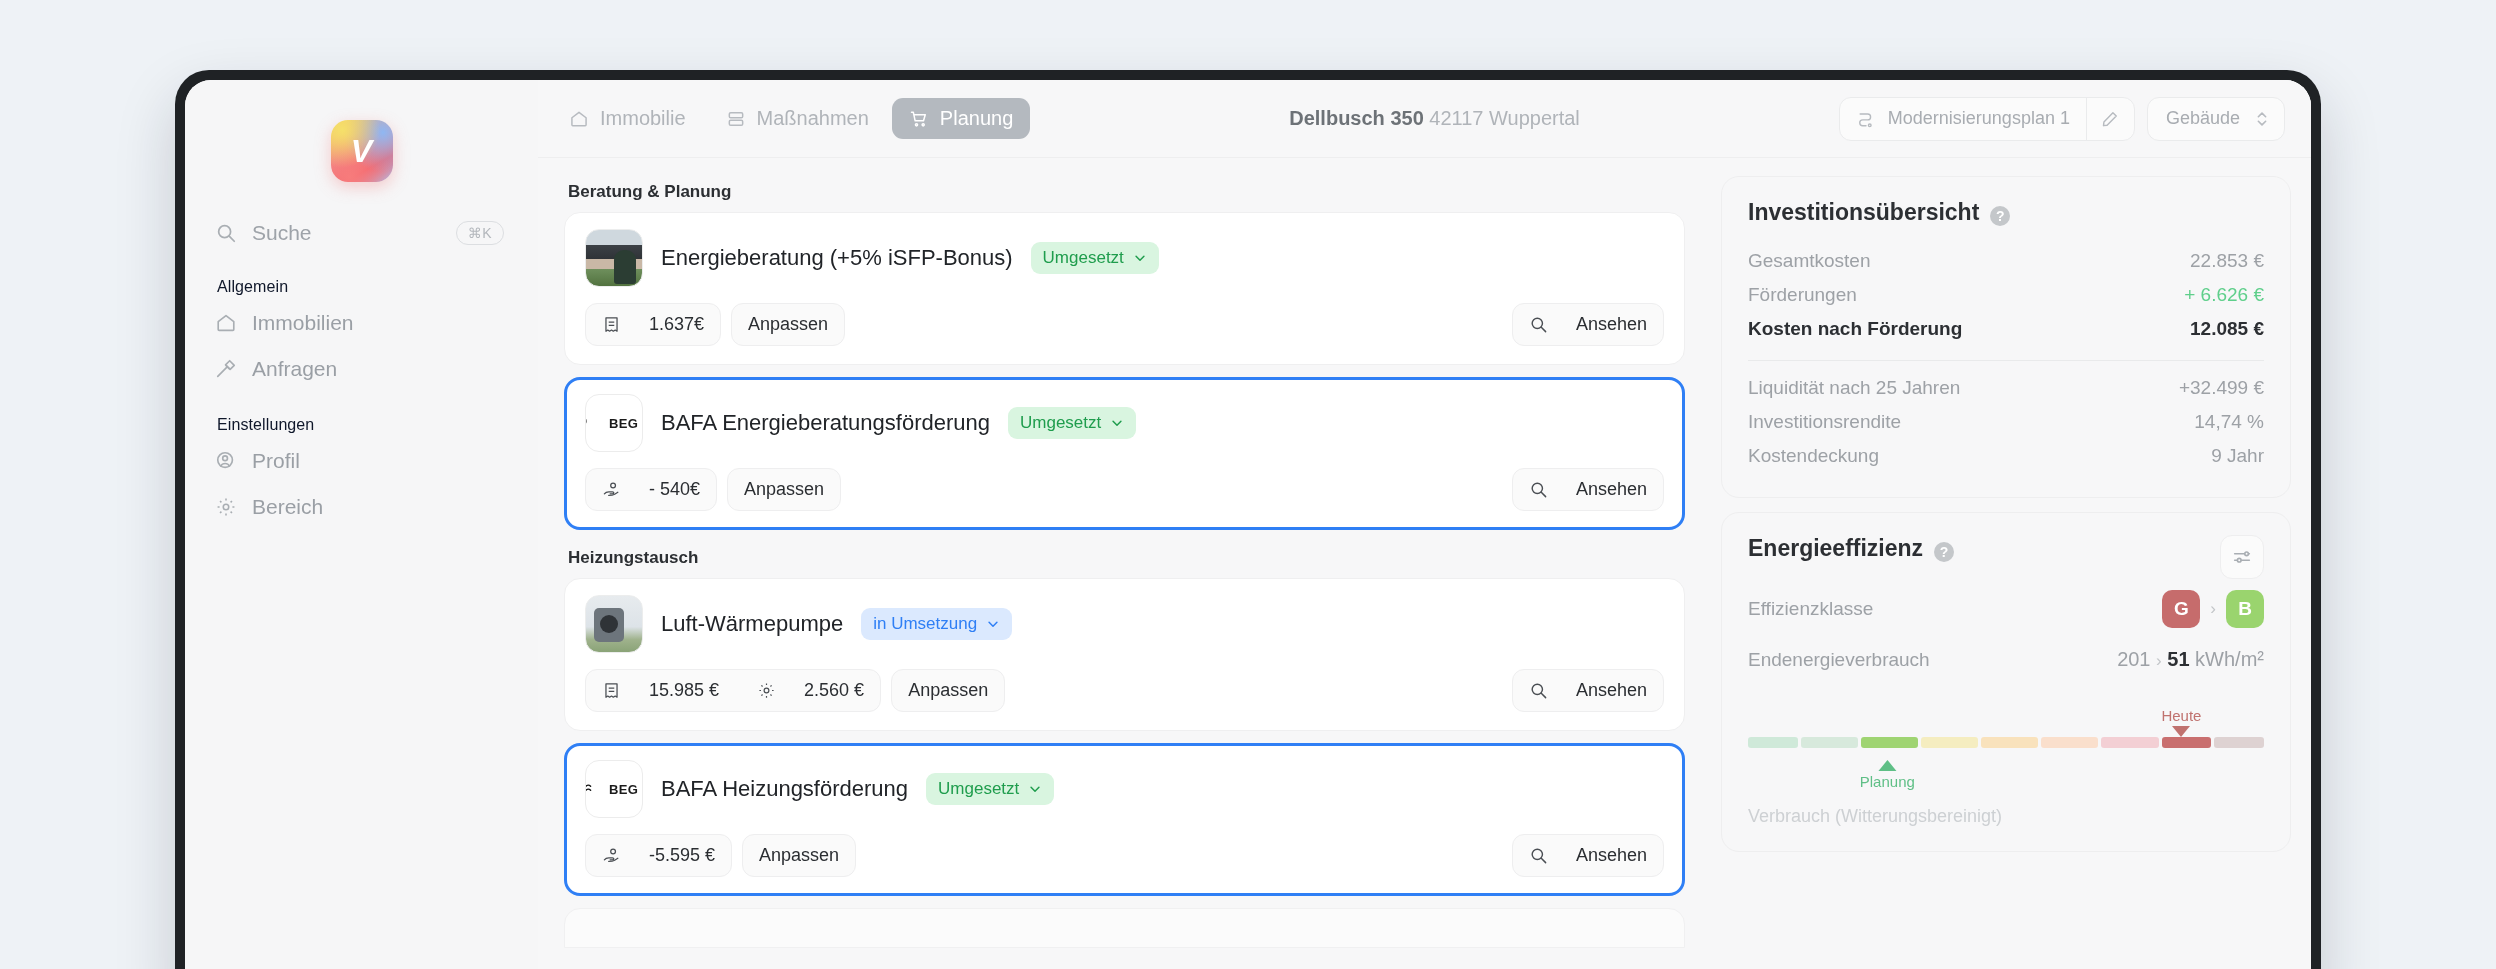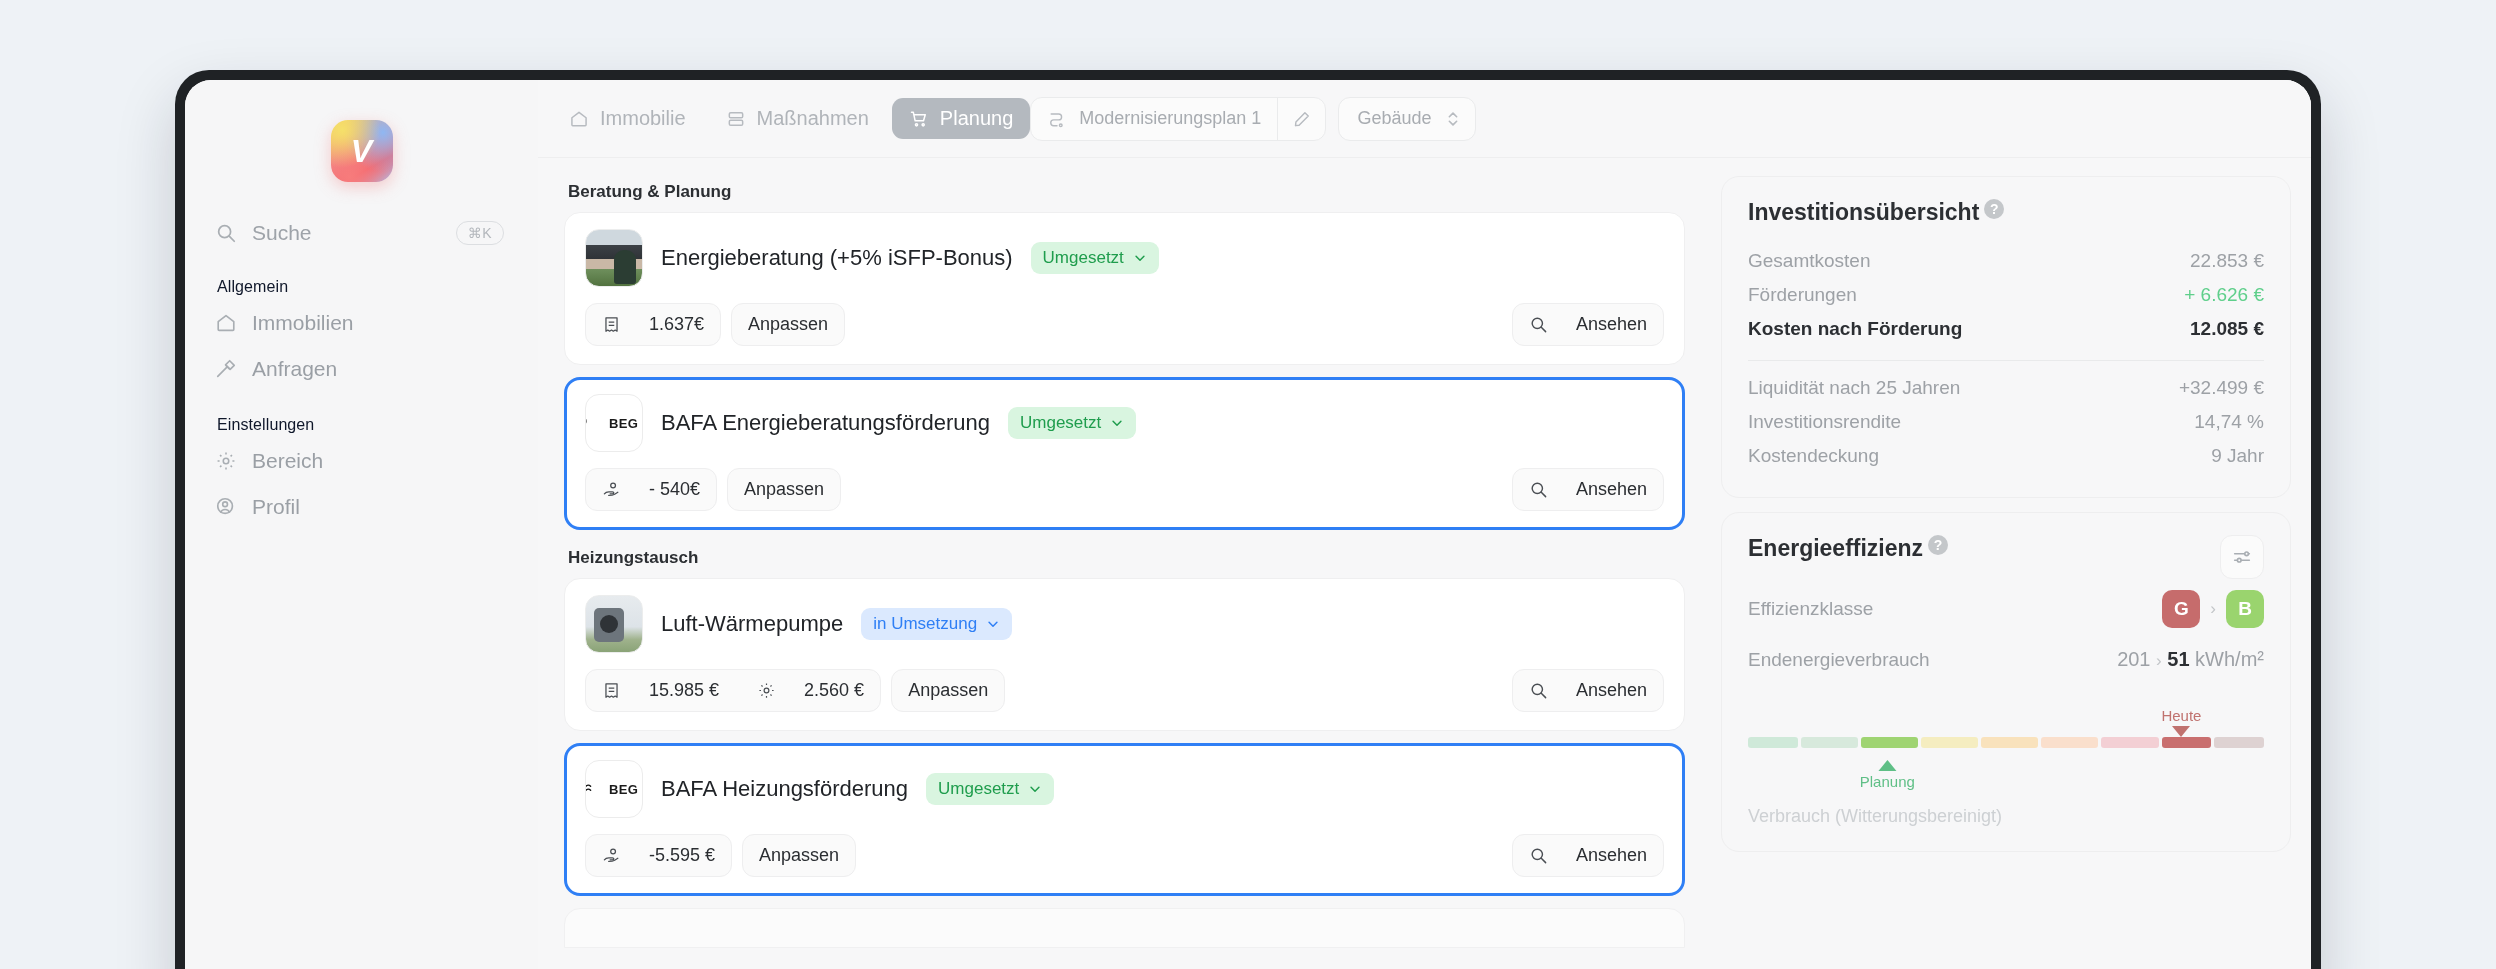--- a/index.html
+++ b/index.html
@@ -177,21 +177,21 @@
   
   .right {
     width: 600px; flex:0 0 600px; padding: 18px 20px 0 10px;
     display:flex; flex-direction:column; gap: 14px; min-height:0;
   }
   .panel {
     background:#f7f7f8; border:1px solid #eeeeef; border-radius:18px;
     padding: 22px 26px 24px 26px;
   }
   .panel-title {
-    display:flex; align-items:flex-start; gap:5px;
+    display:flex; align-items:flex-end; gap:11px;
     font-size:23px; font-weight:700; color:#2c2f33; margin-bottom: 18px;
   }
   .help {
     width:20px; height:20px; border-radius:50%; background:#c4c7ca; color:#fff;
     font-size:14px; font-weight:700; display:flex; align-items:center; justify-content:center;
     cursor:pointer;
   }
   .row {
     display:flex; align-items:center; justify-content:space-between;
     padding: 6px 0; font-size:19px;
@@ -292,37 +292,37 @@
                 <path d="M12.5 8.5 15.5 11.5"></path>
               </svg>
         </span>
         <span class="label">Anfragen</span>
       </div>
 
       <div class="nav-group-title">Einstellungen</div>
 
       <div class="nav-item">
         <span class="icon">
-          <svg width="22" height="22" viewBox="0 0 24 24" fill="none" stroke="#a9aeb3" stroke-width="1.7">
-                <circle cx="12" cy="12" r="3"></circle>
-                <path d="M12 2.8v2.2M12 19v2.2M21.2 12H19M5 12H2.8M18.5 5.5 17 7M7 17l-1.5 1.5M18.5 18.5 17 17M7 7 5.5 5.5"></path>
-              </svg>
-        </span>
-        <span class="label">Bereich</span>
-      </div>
-
-      <div class="nav-item">
-        <span class="icon">
           <svg width="22" height="22" viewBox="0 0 24 24" fill="none" stroke="#a9aeb3" stroke-width="1.8" stroke-linecap="round">
                 <circle cx="11" cy="11" r="8"></circle>
                 <circle cx="11" cy="9" r="2.6"></circle>
                 <path d="M6.2 17.6a5.4 5.4 0 0 1 9.6 0"></path>
               </svg>
         </span>
         <span class="label">Profil</span>
+      </div>
+
+      <div class="nav-item">
+        <span class="icon">
+          <svg width="22" height="22" viewBox="0 0 24 24" fill="none" stroke="#a9aeb3" stroke-width="1.7">
+                <circle cx="12" cy="12" r="3"></circle>
+                <path d="M12 2.8v2.2M12 19v2.2M21.2 12H19M5 12H2.8M18.5 5.5 17 7M7 17l-1.5 1.5M18.5 18.5 17 17M7 7 5.5 5.5"></path>
+              </svg>
+        </span>
+        <span class="label">Bereich</span>
       </div>
     </aside>
 
     <div class="main">
 
       <div class="topbar">
         <div class="tabs">
           <div class="tab">
             <span class="icon">
               <svg width="20" height="20" viewBox="0 0 24 24" fill="none" stroke="#b7bbc0" stroke-width="1.8" stroke-linejoin="round">
@@ -345,20 +345,24 @@
               <svg width="20" height="20" viewBox="0 0 24 24" fill="none" stroke="#ffffff" stroke-width="1.8" stroke-linecap="round" stroke-linejoin="round">
                     <path d="M3 4h2.2l2.2 10.2h10l2.1-7.2H6.2"></path>
                     <circle cx="9" cy="19" r="1.3"></circle>
                     <circle cx="17" cy="19" r="1.3"></circle>
                   </svg>
             </span>
             <span>Planung</span>
           </div>
         </div>
 
+        <div class="addr">
+          <b>Dellbusch 350</b>
+          <span>42117 Wuppertal</span>
+        </div>
 
         <div class="topbar-right">
           <div class="plan-chip">
             <div class="name">
               <span class="icon">
                 <svg width="20" height="20" viewBox="0 0 24 24" fill="none" stroke="#b7bbc0" stroke-width="1.7" stroke-linecap="round">
                       <path d="M5 6h9a3.5 3.5 0 0 1 0 7H8a3.5 3.5 0 0 0 0 7h4"></path>
                       <circle cx="16.5" cy="19.5" r="1.6"></circle>
                     </svg>
               </span>

